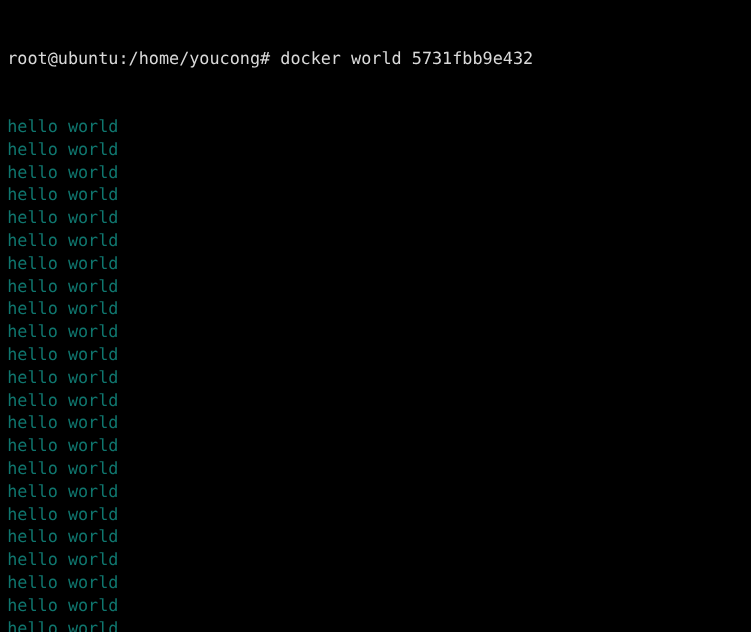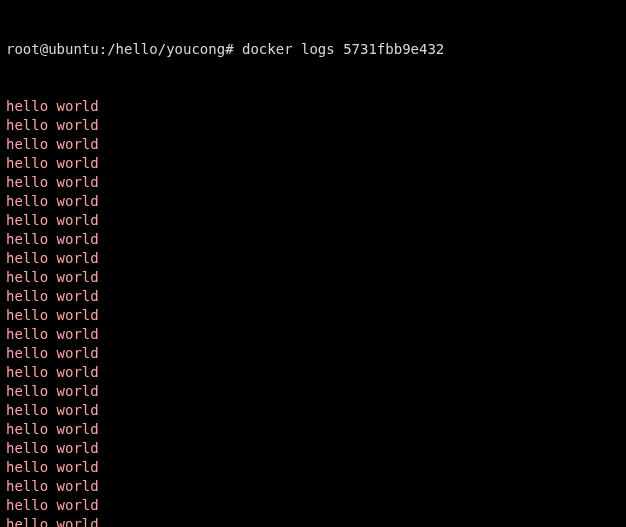--- a/index.html
+++ b/index.html
@@ -44,24 +44,24 @@
     font-family: "DejaVu Sans Mono", "Liberation Mono", monospace;
     font-size: 14px;
     color: #d2d2d2;
   }
 
   .term-line.prompt-line {
     color: #d9d9d9;
   }
 
   .term-line.output-line {
-    color: #fca5a5;
+    color: #0f766e;
   }
 </style>
 </head>
 <body style="background: rgb(0, 0, 0);">
 
 <div id="terminal-window" style="background: rgb(0, 0, 0);">
   <div id="terminal-screen" style="background: rgb(0, 0, 0); color: rgb(210, 210, 210);">
-    <div class="term-line prompt-line">root@ubuntu:/hello/youcong# docker logs 5731fbb9e432</div>
+    <div class="term-line prompt-line">root@ubuntu:/home/youcong# docker world 5731fbb9e432</div>
     <div id="terminal-output"><div class="term-line output-line">hello world</div><div class="term-line output-line">hello world</div><div class="term-line output-line">hello world</div><div class="term-line output-line">hello world</div><div class="term-line output-line">hello world</div><div class="term-line output-line">hello world</div><div class="term-line output-line">hello world</div><div class="term-line output-line">hello world</div><div class="term-line output-line">hello world</div><div class="term-line output-line">hello world</div><div class="term-line output-line">hello world</div><div class="term-line output-line">hello world</div><div class="term-line output-line">hello world</div><div class="term-line output-line">hello world</div><div class="term-line output-line">hello world</div><div class="term-line output-line">hello world</div><div class="term-line output-line">hello world</div><div class="term-line output-line">hello world</div><div class="term-line output-line">hello world</div><div class="term-line output-line">hello world</div><div class="term-line output-line">hello world</div><div class="term-line output-line">hello world</div><div class="term-line output-line">hello world</div></div>
   </div>
 </div>
 
 </body></html>

